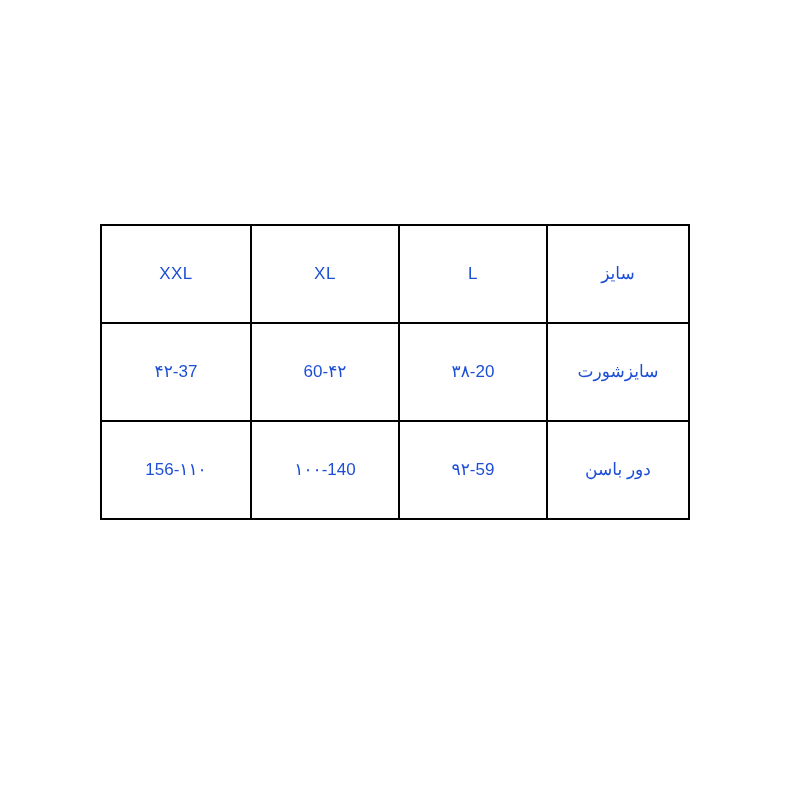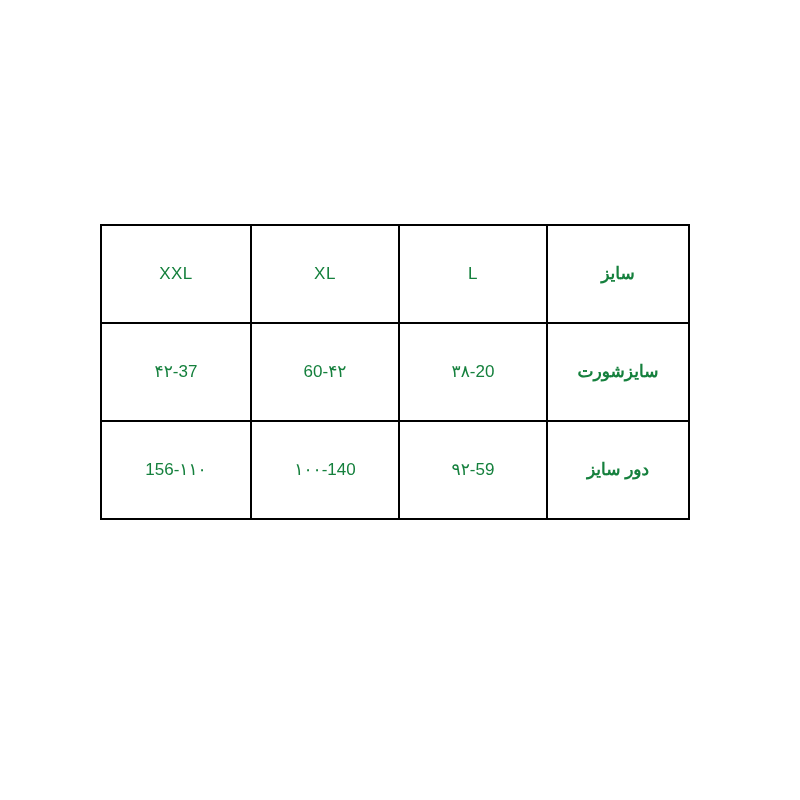--- a/index.html
+++ b/index.html
@@ -36,31 +36,31 @@
     direction: rtl;
   }
   table.size-table td {
     border: 2px solid #000000;
     height: 96px;
     text-align: center;
     vertical-align: middle;
     padding: 0 10px;
     font-size: 17px;
     line-height: 1.3;
-    color: #15803d;
+    color: #1d4ed8;
   }
   
   table.size-table col.c-label { width: 142px; }
   table.size-table col.c-l     { width: 148px; }
   table.size-table col.c-xl    { width: 148px; }
   table.size-table col.c-xxl   { width: 150px; }
 
   td.label-cell {
     font-size: 17px;
-    font-weight: bold;
+    font-weight: normal;
   }
   td.size-cell {
     font-size: 19px;
     letter-spacing: 0.5px;
   }
   td.num-cell {
     font-size: 17px;
     direction: rtl;
     unicode-bidi: isolate;
   }
@@ -84,21 +84,21 @@
           <td class="size-cell">XL</td>
           <td class="size-cell">XXL</td>
         </tr>
         <tr>
           <td class="label-cell">سایزشورت</td>
           <td class="num-cell">۳۸-20</td>
           <td class="num-cell">60-۴۲</td>
           <td class="num-cell">۴۲-37</td>
         </tr>
         <tr>
-          <td class="label-cell">دور سایز</td>
+          <td class="label-cell">دور باسن</td>
           <td class="num-cell">۹۲-59</td>
           <td class="num-cell">۱۰۰-140</td>
           <td class="num-cell">156-۱۱۰</td>
         </tr>
       </tbody>
     </table>
   </div>
 </div>
 
 </body></html>

